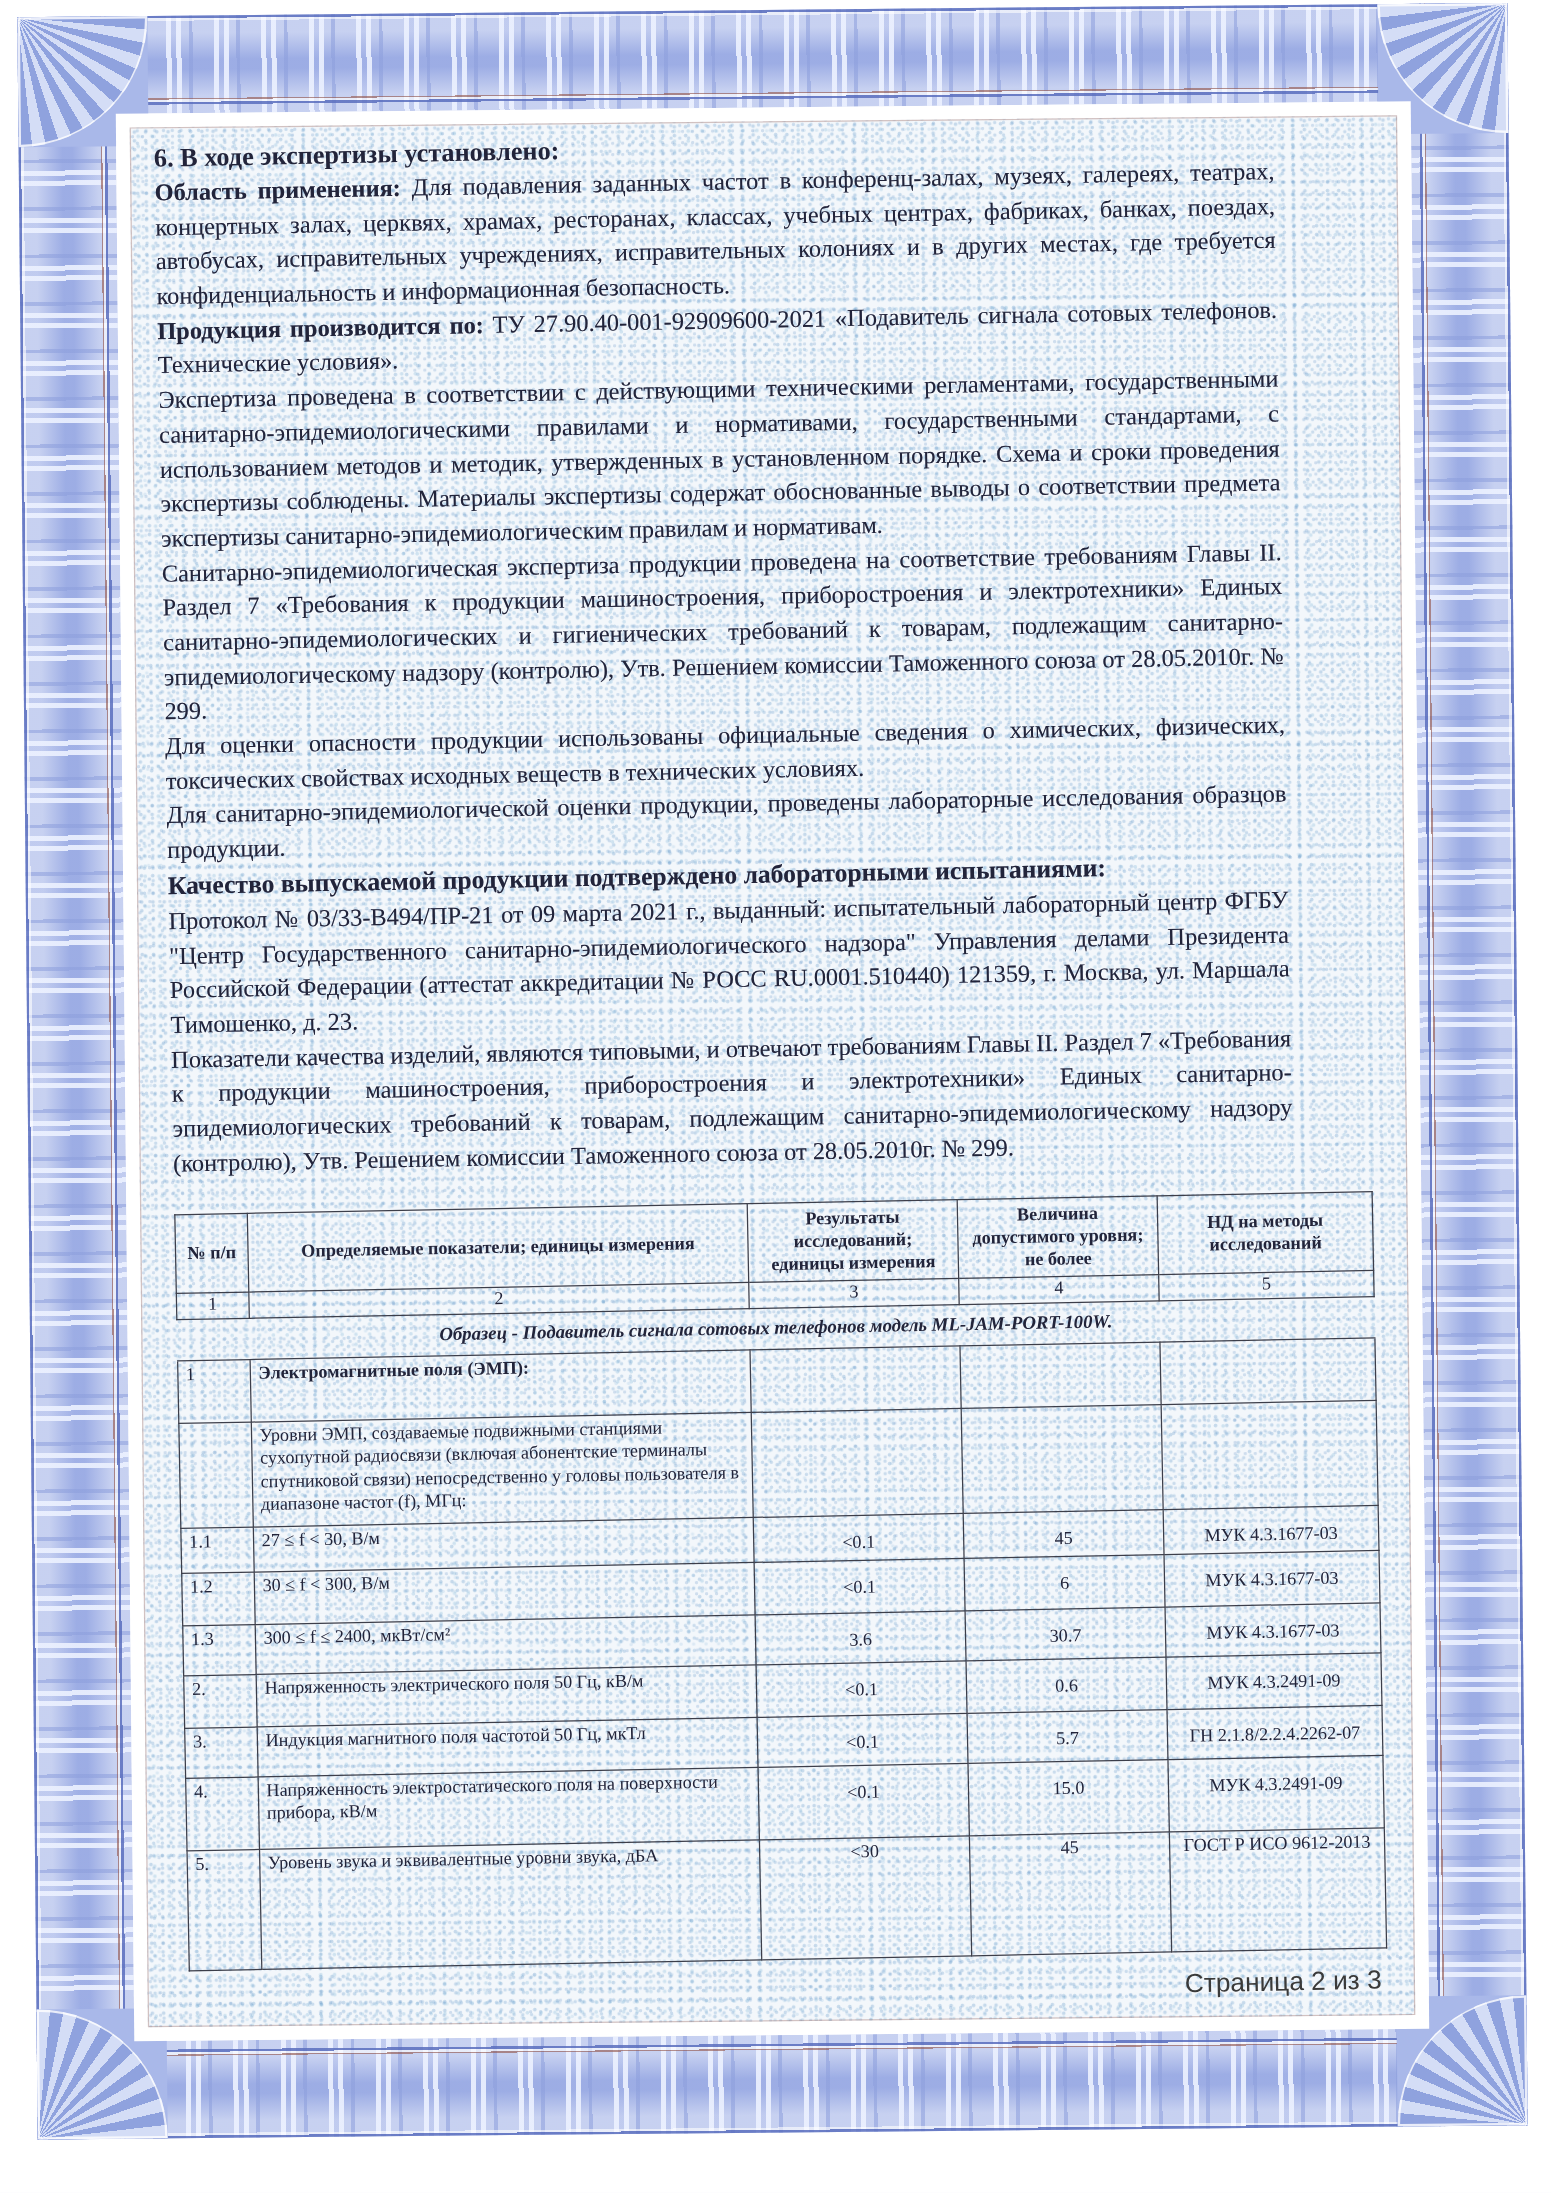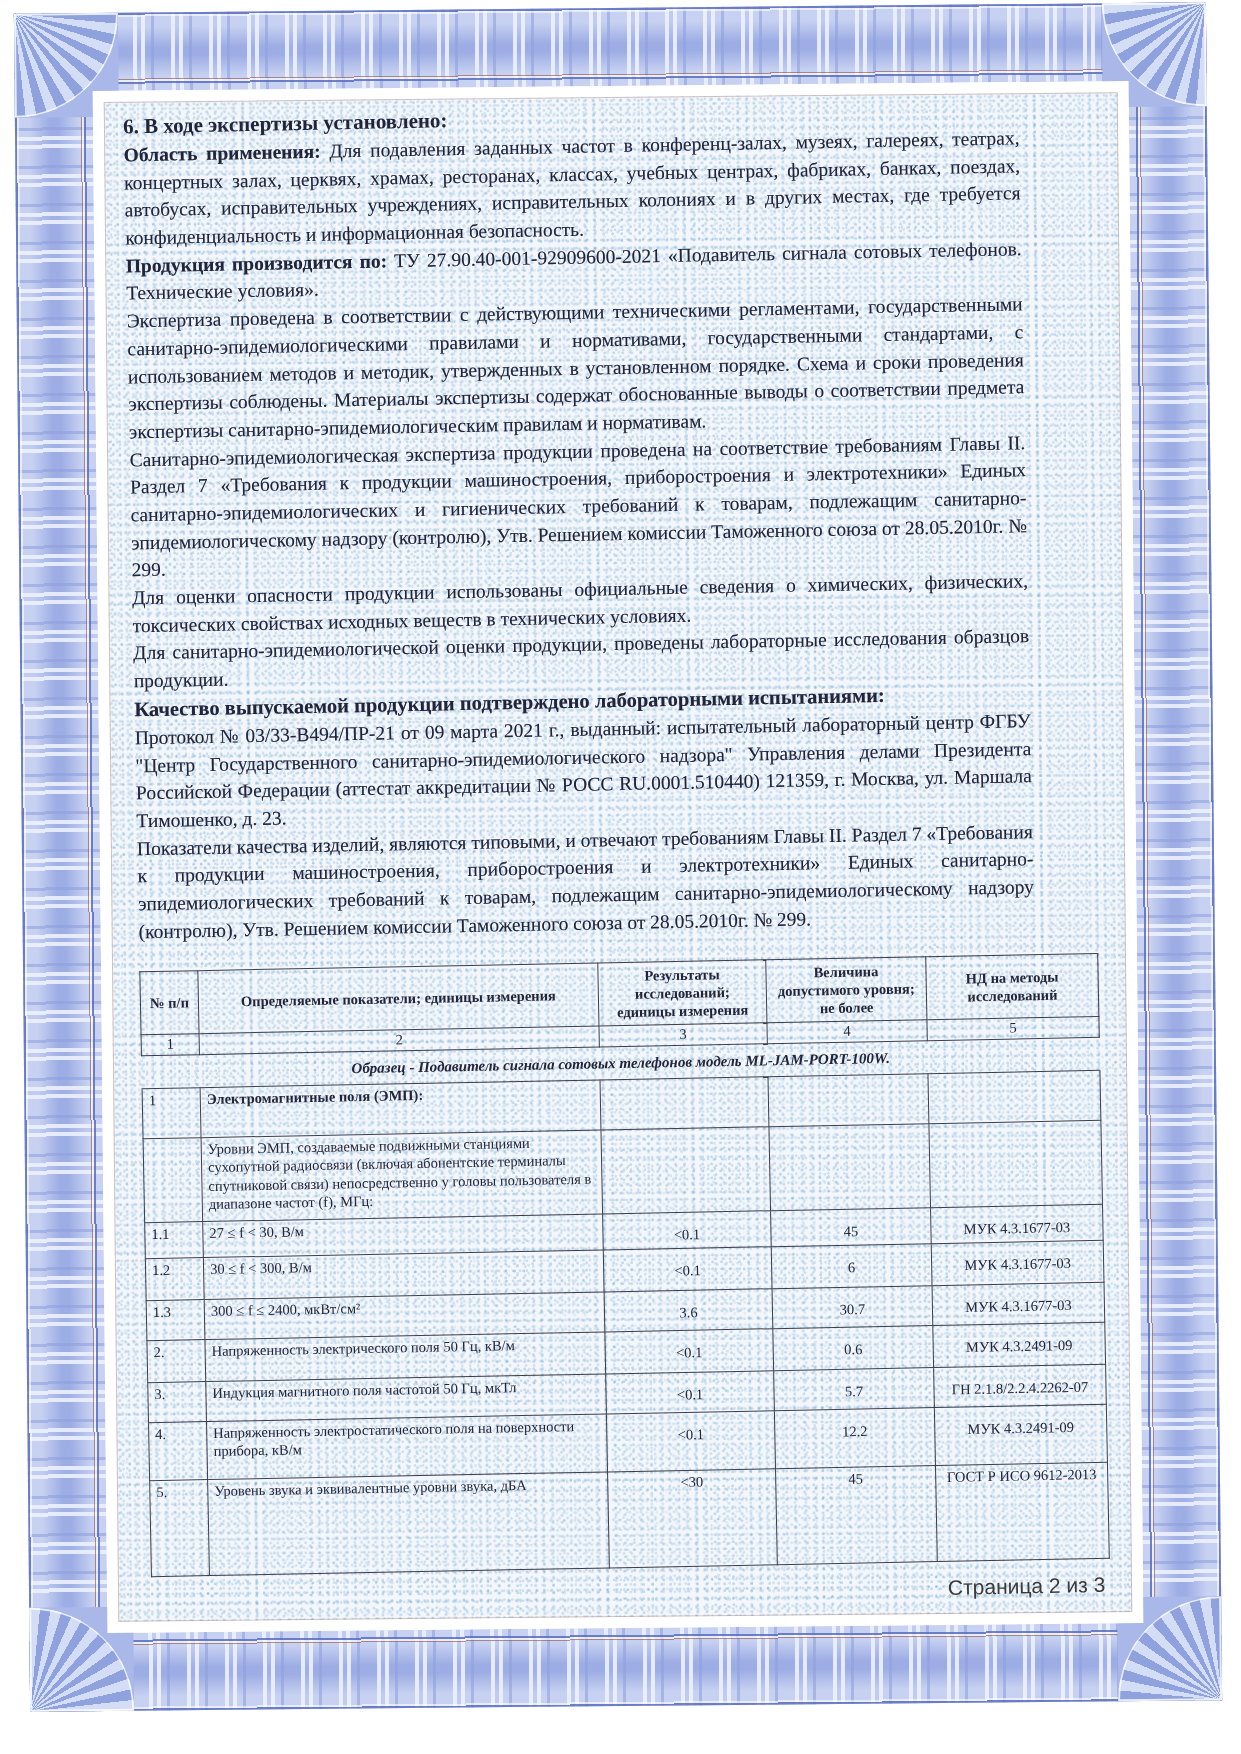--- a/index.html
+++ b/index.html
@@ -191,21 +191,21 @@
     <td class="rname">Индукция магнитного поля частотой 50 Гц, мкТл</td>
     <td class="vcell"><span class="val">&lt;0.1</span></td>
     <td class="vcell"><span class="val">5.7</span></td>
     <td class="vcell"><span class="val">ГН 2.1.8/2.2.4.2262-07</span></td>
   </tr>
 
   <tr style="height: 58px;">
     <td class="rnum">4.</td>
     <td class="rname">Напряженность электростатического поля на поверхности прибора, кВ/м</td>
     <td class="vcell"><span class="val">&lt;0.1</span></td>
-    <td class="vcell"><span class="val">12.2</span></td>
+    <td class="vcell"><span class="val">15.0</span></td>
     <td class="vcell"><span class="val">МУК 4.3.2491-09</span></td>
   </tr>
 
   <tr style="height: 96px;">
     <td class="rnum">5.</td>
     <td class="rname">Уровень звука и эквивалентные уровни звука, дБА</td>
     <td class="vcell"><span class="val noshift">&lt;30</span></td>
     <td class="vcell"><span class="val noshift">45</span></td>
     <td class="vcell"><span class="val noshift">ГОСТ Р ИСО 9612-2013</span></td>
   </tr>

